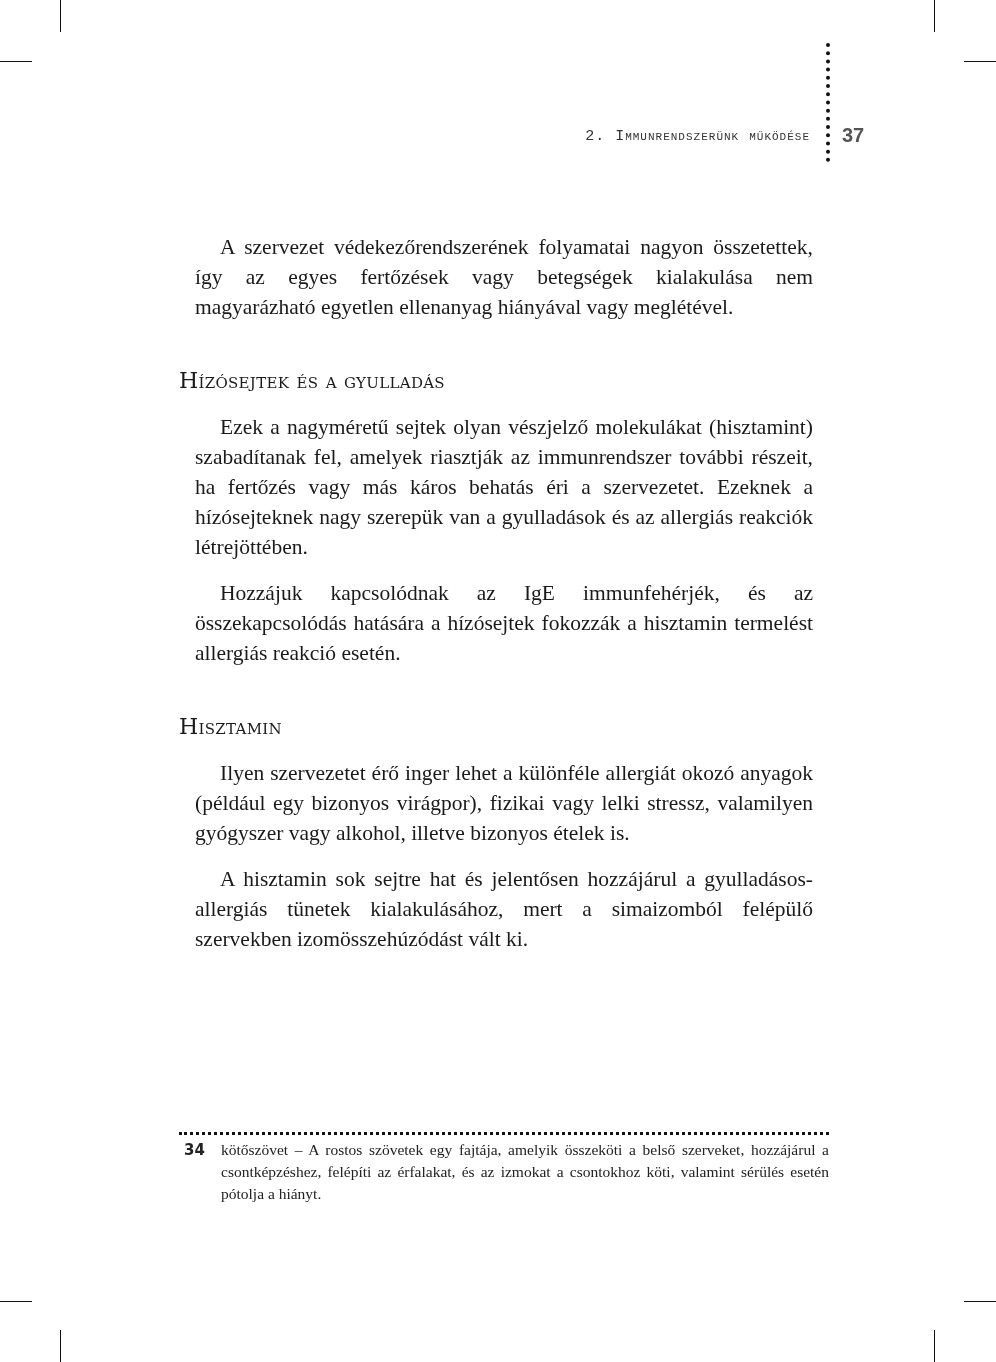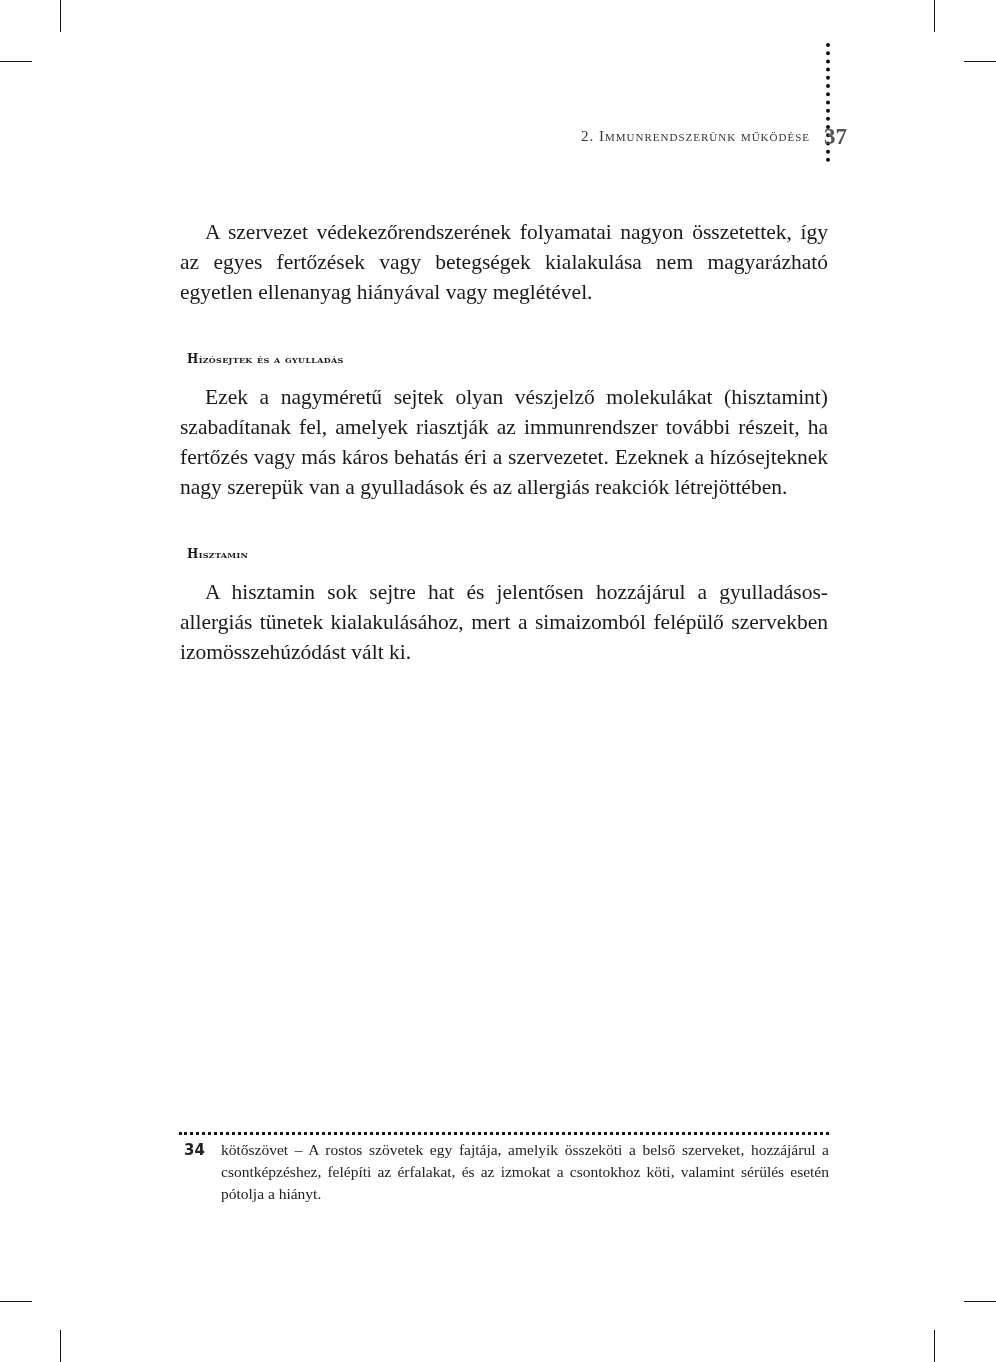--- a/index.html
+++ b/index.html
@@ -7,38 +7,38 @@
     .crop { position: absolute; background: #111; }
     .crop.v { width: 1px; height: 32px; }
     .crop.h { height: 1px; width: 32px; }
 
     .header-rule {
       position: absolute; left: 826px; top: 43px; width: 0; height: 119px;
       border-left: 4px dotted #111;
     }
     .running-head {
       position: absolute; right: 186px; top: 128px;
-      font-family: Liberation Serif, serif; font-size: 15px; letter-spacing: 1px;
+      font-family: Liberation Mono, monospace; font-size: 15px; letter-spacing: 1px;
       font-variant: small-caps; color: #333; white-space: nowrap;
     }
     .page-number {
-      position: absolute; left: 824px; top: 124px;
-      font-family: Liberation Serif, serif; font-weight: bold; font-size: 23px; color: #555;
+      position: absolute; left: 842px; top: 124px;
+      font-family: Liberation Sans, sans-serif; font-weight: bold; font-size: 20px; color: #555;
     }
 
     .body-text {
       position: absolute; left: 179px; top: 216px; width: 650px;
       font-family: "Liberation Serif", serif; font-size: 21.5px; line-height: 30px;
       text-align: justify; hyphens: manual;
     }
-    .body-text p { margin: 1px; text-indent: 25px; }
+    .body-text p { margin: 16px; text-indent: 25px; }
     .body-text p.first { text-indent: 25px; }
     .body-text h2 {
-      margin: 8px; font-family: "DejaVu Serif", serif; font-weight: bold;
-      font-size: 12px; line-height: 30px; font-variant: small-caps; letter-spacing: 0.3px;
+      margin: 0; font-family: "DejaVu Serif", serif; font-weight: normal;
+      font-size: 22px; line-height: 30px; font-variant: small-caps; letter-spacing: 0.3px;
     }
     .gap { height: 28px; }
     sup { font-size: 11px; line-height: 0; vertical-align: 8px; }
 
     .footnote-rule {
       position: absolute; left: 179px; top: 1132px; width: 650px; height: 0;
       border-top: 3px dotted #111;
     }
     .footnote {
       position: absolute; left: 184px; top: 1139px; width: 645px;
@@ -66,23 +66,25 @@
 <div class="running-head">2. Immunrendszerünk működése</div>
 <div class="header-rule"></div>
 <div class="page-number">37</div>
 
 <div class="body-text">
   <p class="first">A szervezet védekezőrendszerének folyamatai nagyon összetettek, így az egyes fertőzések vagy betegségek kialakulása nem magyarázható egyetlen ellenanyag hiányával vagy meglétével.</p>
   <div class="gap"></div>
 
   <h2>Hízósejtek és a gyulladás</h2>
   <p>Ezek a nagyméretű sejtek olyan vészjelző molekulákat (hisztamint) szabadítanak fel, amelyek riasztják az immunrendszer további részeit, ha fertőzés vagy más káros behatás éri a szervezetet. Ezeknek a hízósejteknek nagy szerepük van a gyulladások és az allergiás reakciók létrejöttében.</p>
+  <p>Hozzájuk kapcsolódnak az IgE immunfehérjék, és az összekapcsolódás hatására a hízósejtek fokozzák a hisztamin termelést allergiás reakció esetén.</p>
   <div class="gap"></div>
 
   <h2>Hisztamin</h2>
+  <p>Ilyen szervezetet érő inger lehet a különféle allergiát okozó anyagok (például egy bizonyos virágpor), fizikai vagy lelki stressz, valamilyen gyógyszer vagy alkohol, illetve bizonyos ételek is.</p>
   <p>A hisztamin sok sejtre hat és jelentősen hozzájárul a gyulladásos-allergiás tünetek kialakulásához, mert a simaizomból felépülő szervekben izomösszehúzódást vált ki.</p>
 </div>
 
 <div class="footnote-rule"></div>
 <div class="footnote">
   <span class="fn-num">34</span>
   <span class="fn-text">kötőszövet – A rostos szövetek egy fajtája, amelyik összeköti a belső szerveket, hozzájárul a csontképzéshez, felépíti az érfalakat, és az izmokat a csontokhoz köti, valamint sérülés esetén pótolja a hiányt.</span>
 </div>
 
 </body></html>

